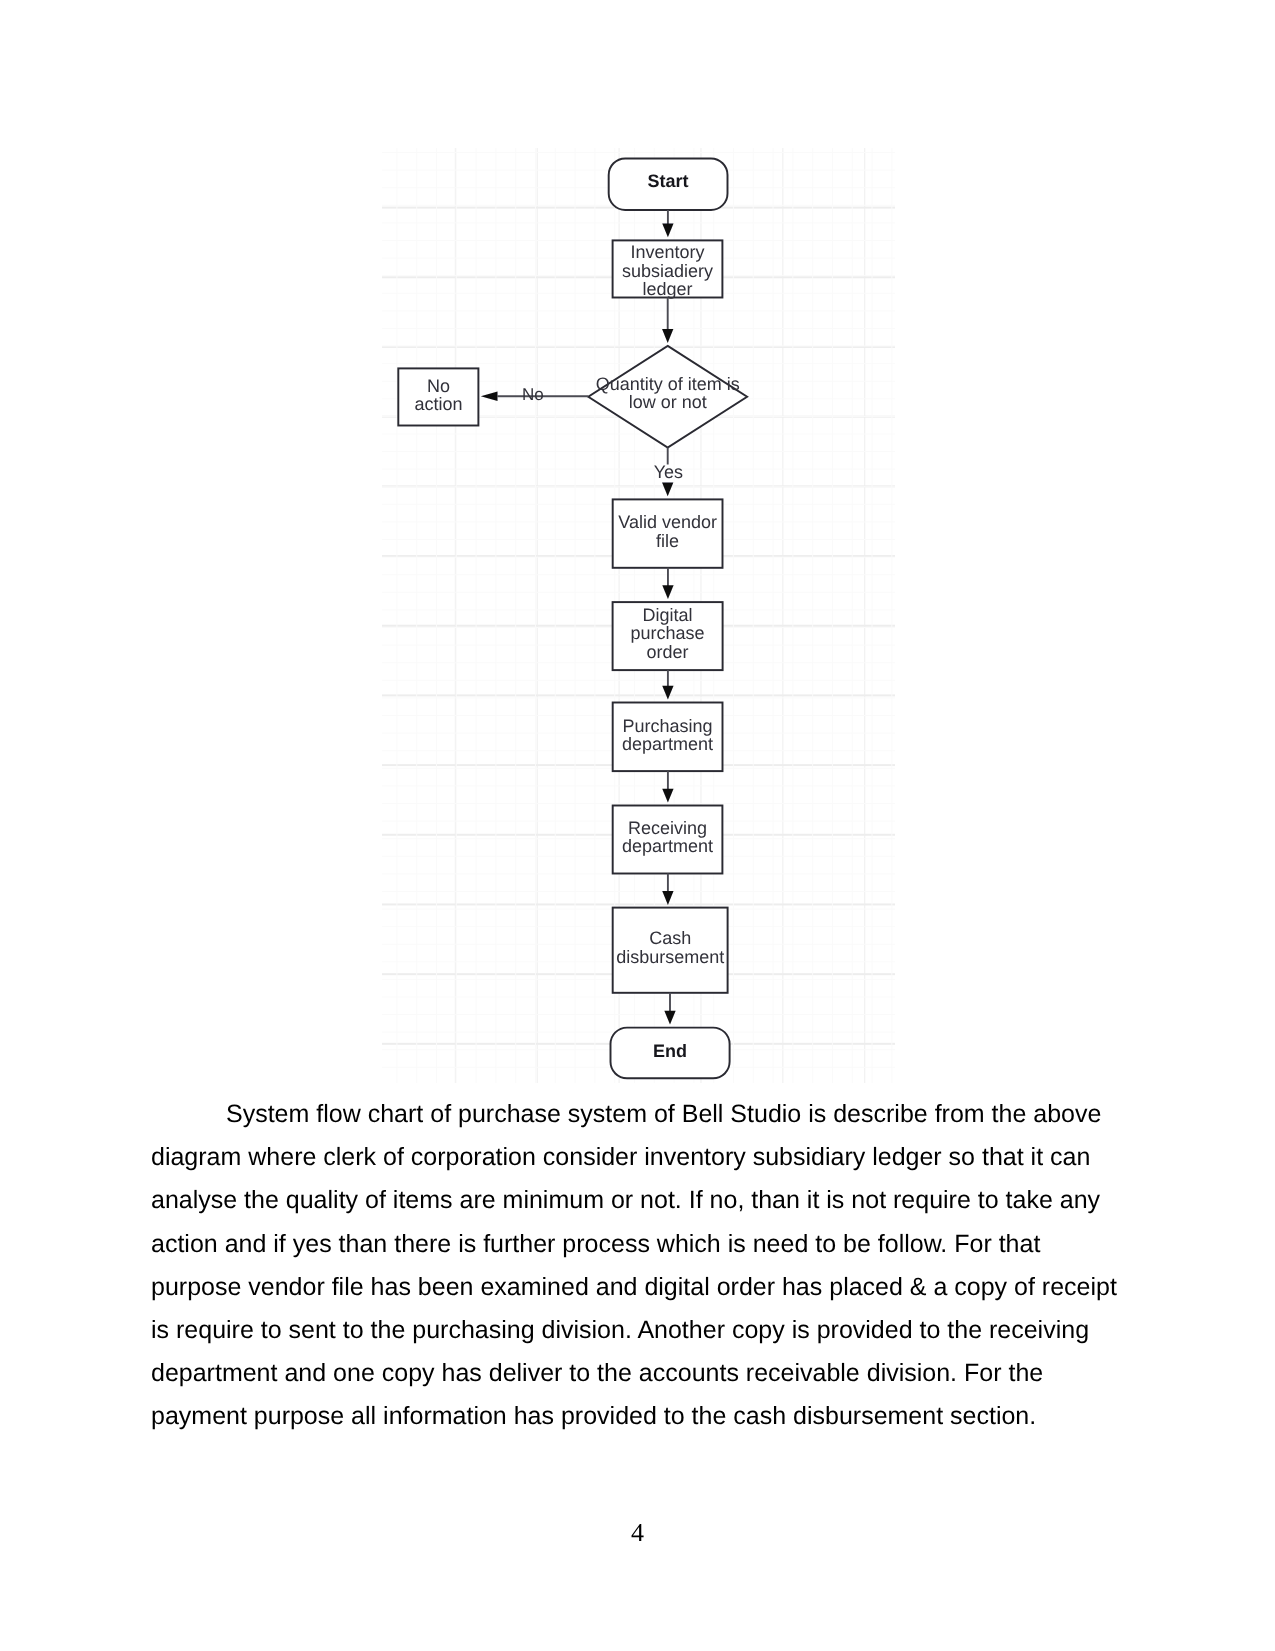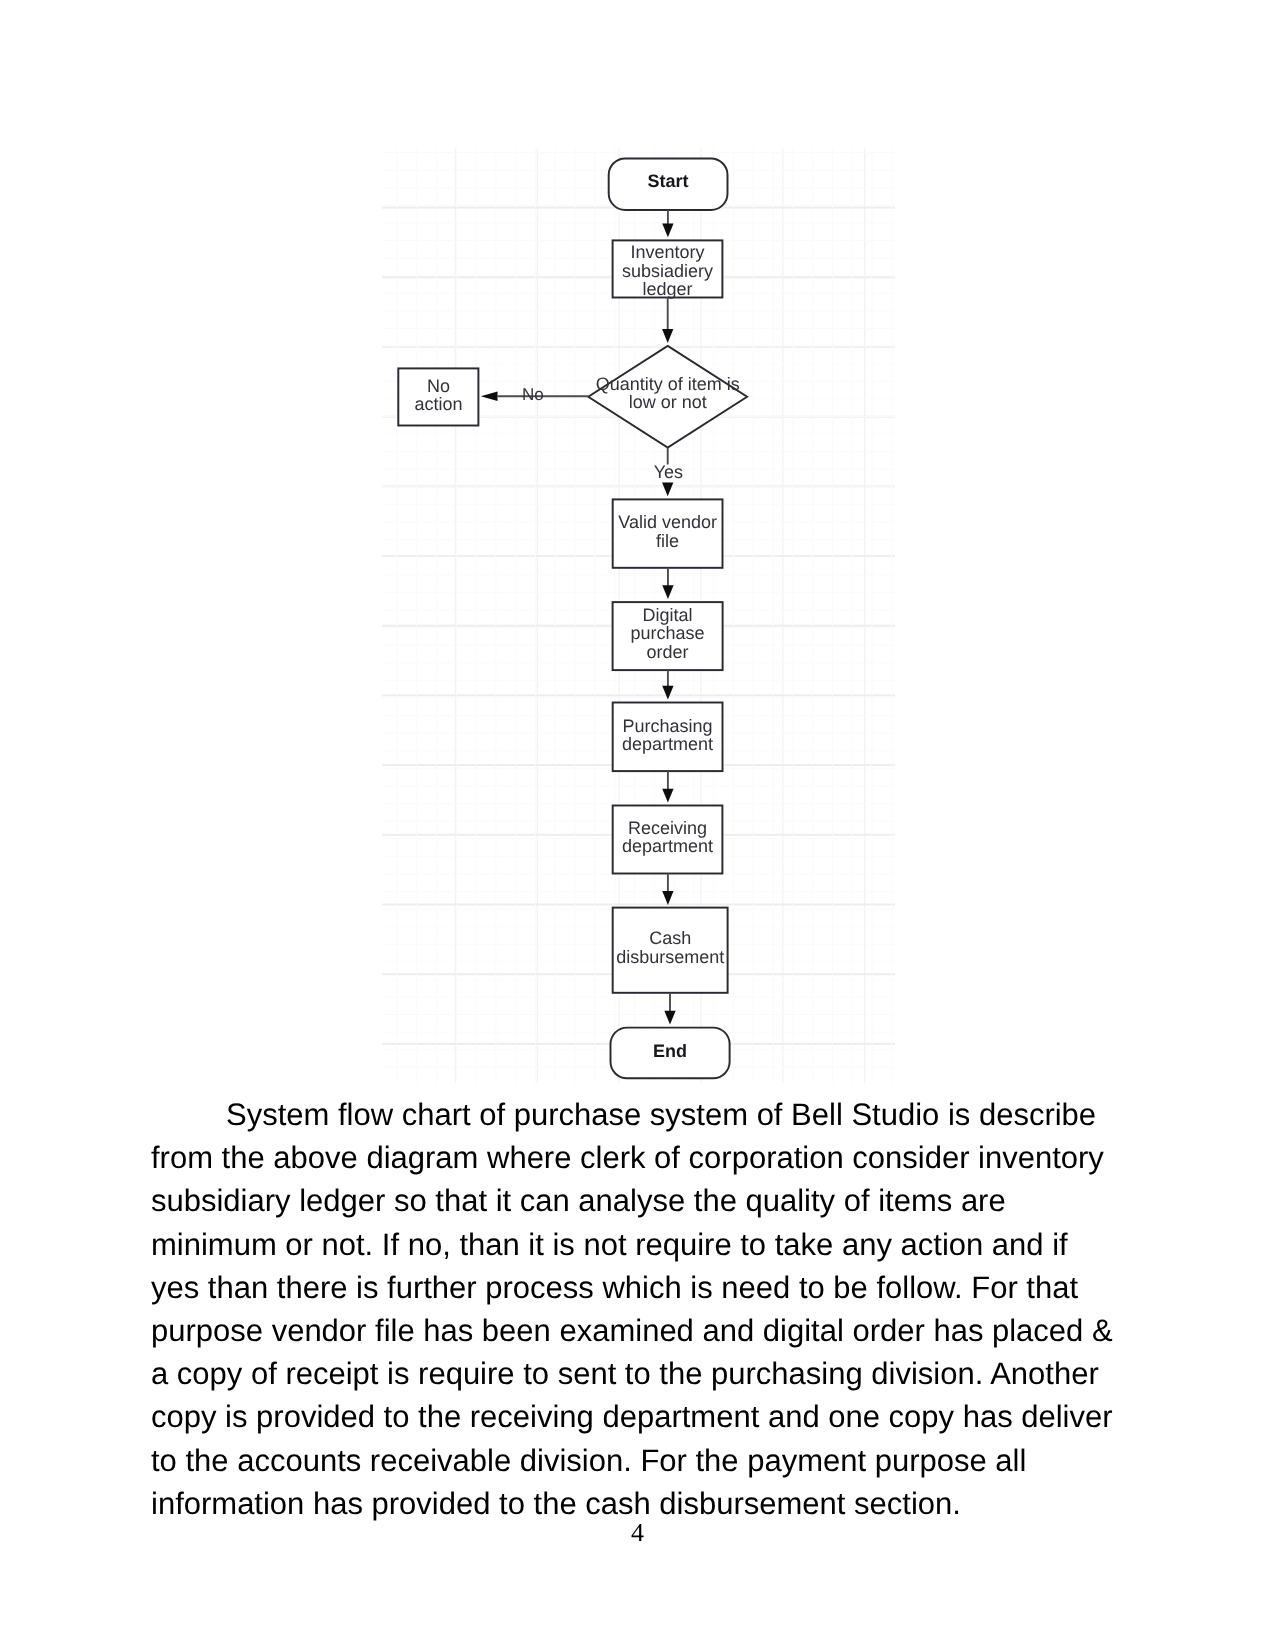--- a/index.html
+++ b/index.html
@@ -21,21 +21,21 @@
   .blurgrp{filter:url(#softblur);}
   .nodeshape{fill:#ffffff;stroke:#2a2a32;stroke-width:1.95;}
   .edge{fill:none;stroke:#4b4b53;stroke-width:1.9;}
   .ahead{fill:#0b0b0e;stroke:none;}
   .nlabel{font-family:"Liberation Sans", sans-serif;font-size:18px;fill:#32323a;
           text-anchor:middle;dominant-baseline:auto;}
   .nlabel.bold{font-weight:bold;fill:#17171c;font-size:18px;}
   .elabel{font-family:"Liberation Sans", sans-serif;font-size:18px;fill:#32323a;text-anchor:middle;}
   .elabel.small{font-size:17px;}
   .body-text{position:absolute;left:151px;top:1093px;width:968px;
-     font-size:31px;line-height:43.2px;text-align:left;letter-spacing:0px;}
+     font-size:25px;line-height:43.2px;text-align:left;letter-spacing:0px;}
   .body-text .indent{display:inline-block;width:75px;}
   .pagenum{position:absolute;left:0;top:1520px;width:1275px;text-align:center;
      font-family:"Liberation Serif", serif;font-size:26px;line-height:26px;}
 </style>
 </head>
 <body>
 
 <div class="page">
 
   <div class="figure">

